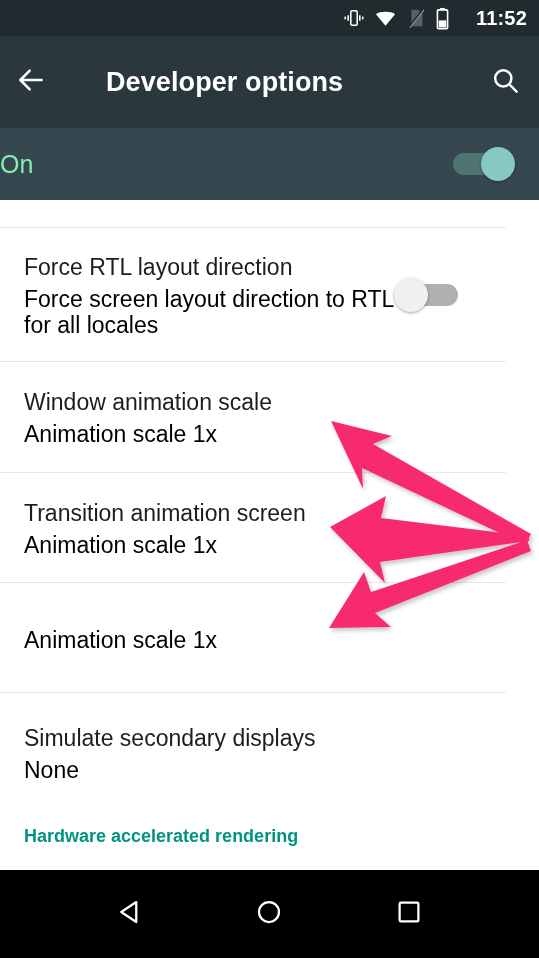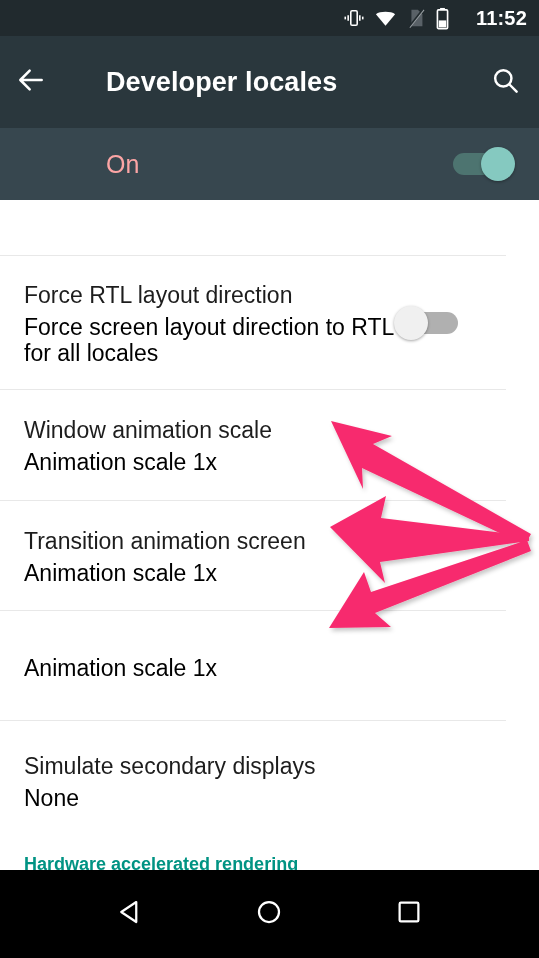--- a/index.html
+++ b/index.html
@@ -83,23 +83,22 @@
   .masterrow {
     position: absolute;
     top: 128px; left: 0;
     width: 539px;
     height: 72px;
     background: #37474f;
     display: flex;
     align-items: center;
   }
   .masterrow .mlabel {
-    color: #fca5a5;
+    color: #86efac;
     font-size: 25px;
-    margin-left: 106px;
   }
   .switch {
     position: relative;
     width: 64px;
     height: 34px;
     margin-left: auto;
     margin-right: 24px;
   }
   .switch .track {
     position: absolute;
@@ -119,21 +118,20 @@
   .switch.off .track { background: #b0b0b0; right: 0; left: auto; }
   .switch.off .thumb { background: #f0f0f0; left: 0; }
 
   
   .content {
     position: absolute;
     top: 200px; left: 0;
     width: 506px;
     height: 708px;
     background: #ffffff;
-    margin-top: 28px;
   }
   .gap {
     height: 28px;
     background: #ffffff;
     border-bottom: 1px solid #e8e8e8;
   }
   .row {
     position: relative;
     padding: 0 24px;
     background: #ffffff;
@@ -231,21 +229,21 @@
   </div>
 
   <div class="toolbar">
     <div class="back">
       <span>
         <svg width="32" height="32" viewBox="0 0 24 24">
           <path d="M20 12 H5 M11 5 L4 12 L11 19" fill="none" stroke="#ffffff" stroke-width="1.9" stroke-linecap="round" stroke-linejoin="round"></path>
         </svg>
       </span>
     </div>
-    <div class="title">Developer locales</div>
+    <div class="title">Developer options</div>
     <div class="search">
       <span>
         <svg width="31" height="31" viewBox="0 0 24 24">
           <circle cx="10.3" cy="10.3" r="6.3" fill="none" stroke="#ffffff" stroke-width="1.9"></circle>
           <line x1="15.1" y1="15.1" x2="20.6" y2="20.6" stroke="#ffffff" stroke-width="1.9" stroke-linecap="round"></line>
         </svg>
       </span>
     </div>
   </div>
 

